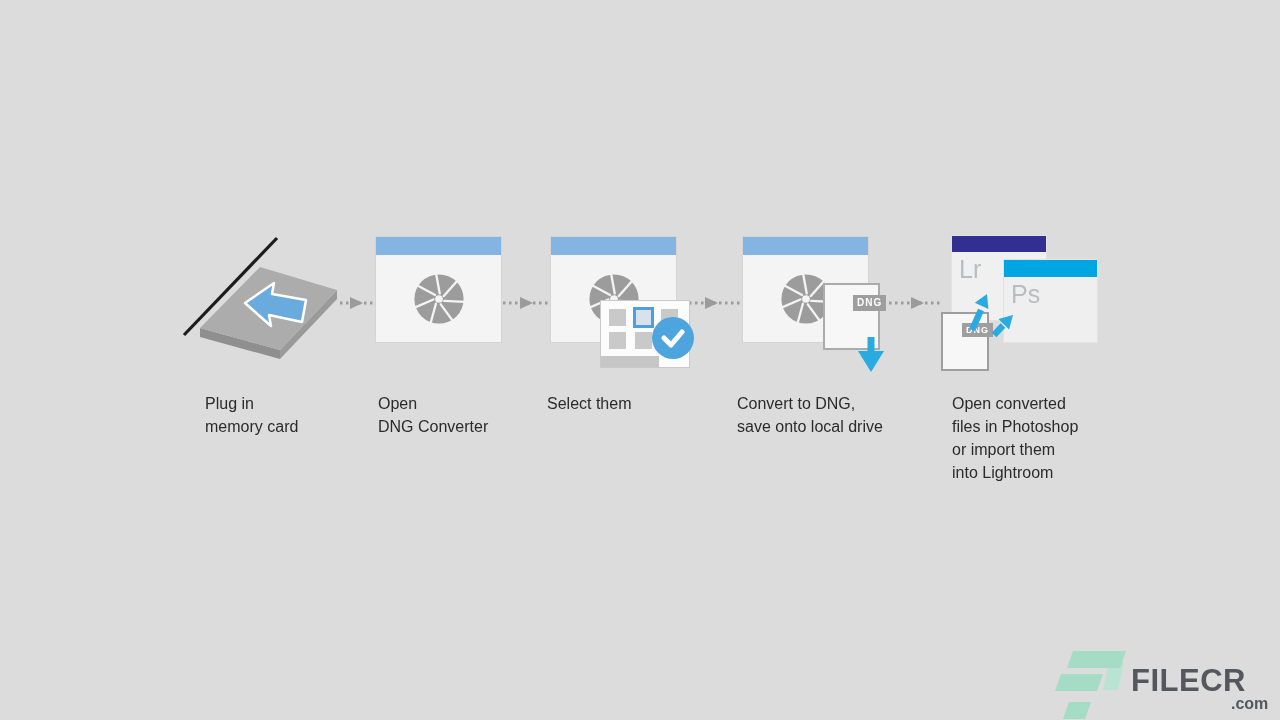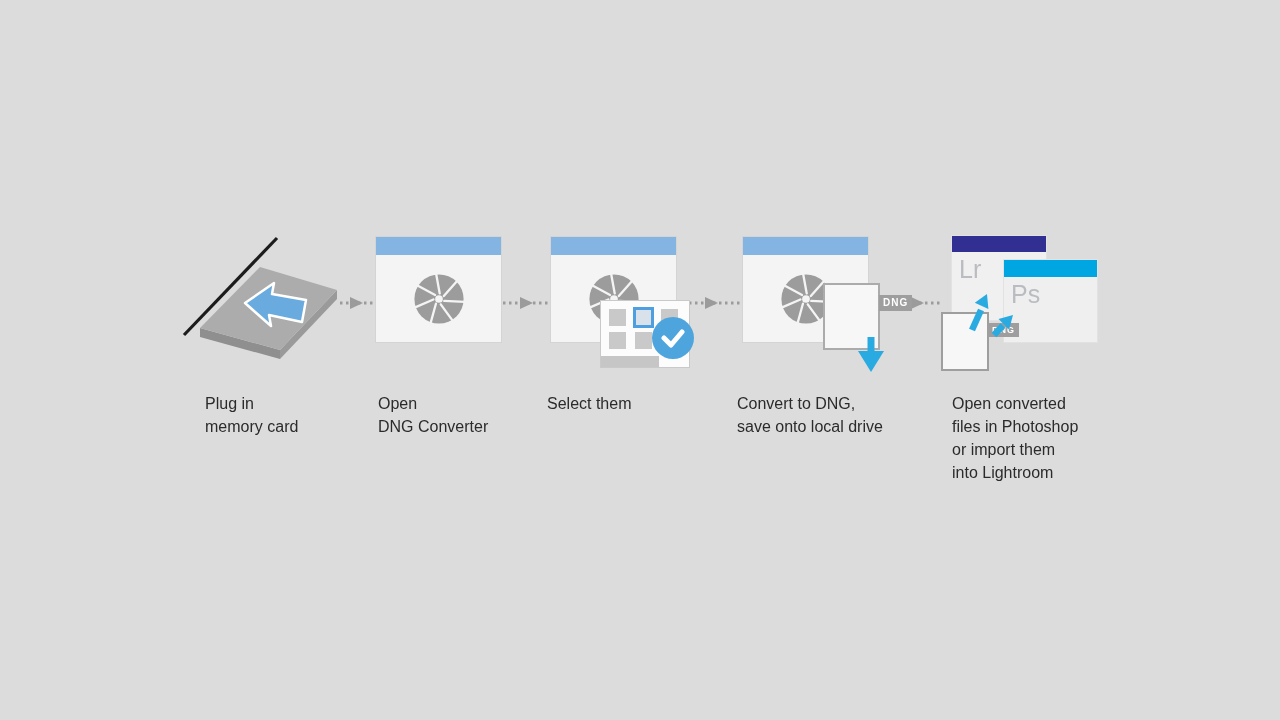--- a/index.html
+++ b/index.html
@@ -45,21 +45,21 @@
     position:absolute;left:652px;top:317px;width:42px;height:42px;border-radius:50%;
     background:#4EA5DE;display:flex;align-items:center;justify-content:center;z-index:4;
   }
 
   
   .dngdoc{position:absolute;box-sizing:border-box;background:#F7F7F7;border:2px solid #ABABAB;}
   .dngdoc1{left:823px;top:283px;width:57px;height:67px;z-index:2;}
   .dngdoc2{left:941px;top:312px;width:48px;height:59px;border-color:#9E9E9E;z-index:13;}
   .dngtag{
     position:absolute;background:#9E9E9E;color:#FFFFFF;font-weight:bold;
-    font-size:10px;letter-spacing:1px;padding:2px 4px;line-height:12px;margin-left:26px;
+    font-size:10px;letter-spacing:1px;padding:2px 4px;line-height:12px;
   }
   .dngtag1{left:853px;top:295px;z-index:3;}
   .dngtag2{left:962px;top:323px;font-size:9px;line-height:10px;z-index:14;}
 
   .downarrow{position:absolute;left:856px;top:337px;z-index:3;}
 
   
   .appwin{position:absolute;box-sizing:border-box;background:#F0F0F0;border:1px solid #E2E2E2;}
   .lrwin{left:951px;top:235px;width:96px;height:86px;z-index:11;}
   .pswin{left:1003px;top:259px;width:95px;height:84px;background:#EFEFEF;z-index:12;}
@@ -227,14 +227,24 @@
   <div class="step-label lbl2">Open
 DNG Converter</div>
   <div class="step-label lbl3">Select them</div>
   <div class="step-label lbl4">Convert to DNG,
 save onto local drive</div>
   <div class="step-label lbl5">Open converted
 files in Photoshop
 or import them
 into Lightroom</div>
 
+  <div class="watermark">
+    <svg class="fmark" width="84" height="76" viewBox="0 0 84 76">
+      <polygon points="55,18 70,18 64,46 49,46" fill="#B9E4D3"></polygon>
+      <polygon points="19,7 72,7 66,24 13,24" fill="#A5DCC6"></polygon>
+      <polygon points="7,30 49,30 43,47 1,47" fill="#A5DCC6"></polygon>
+      <polygon points="15,58 37,58 31,75 9,75" fill="#A5DCC6"></polygon>
+    </svg>
+    <div class="brandtext">FILECR</div>
+    <div class="brandsuffix">.com</div>
+  </div>
 
 </div>
 
 </body></html>

